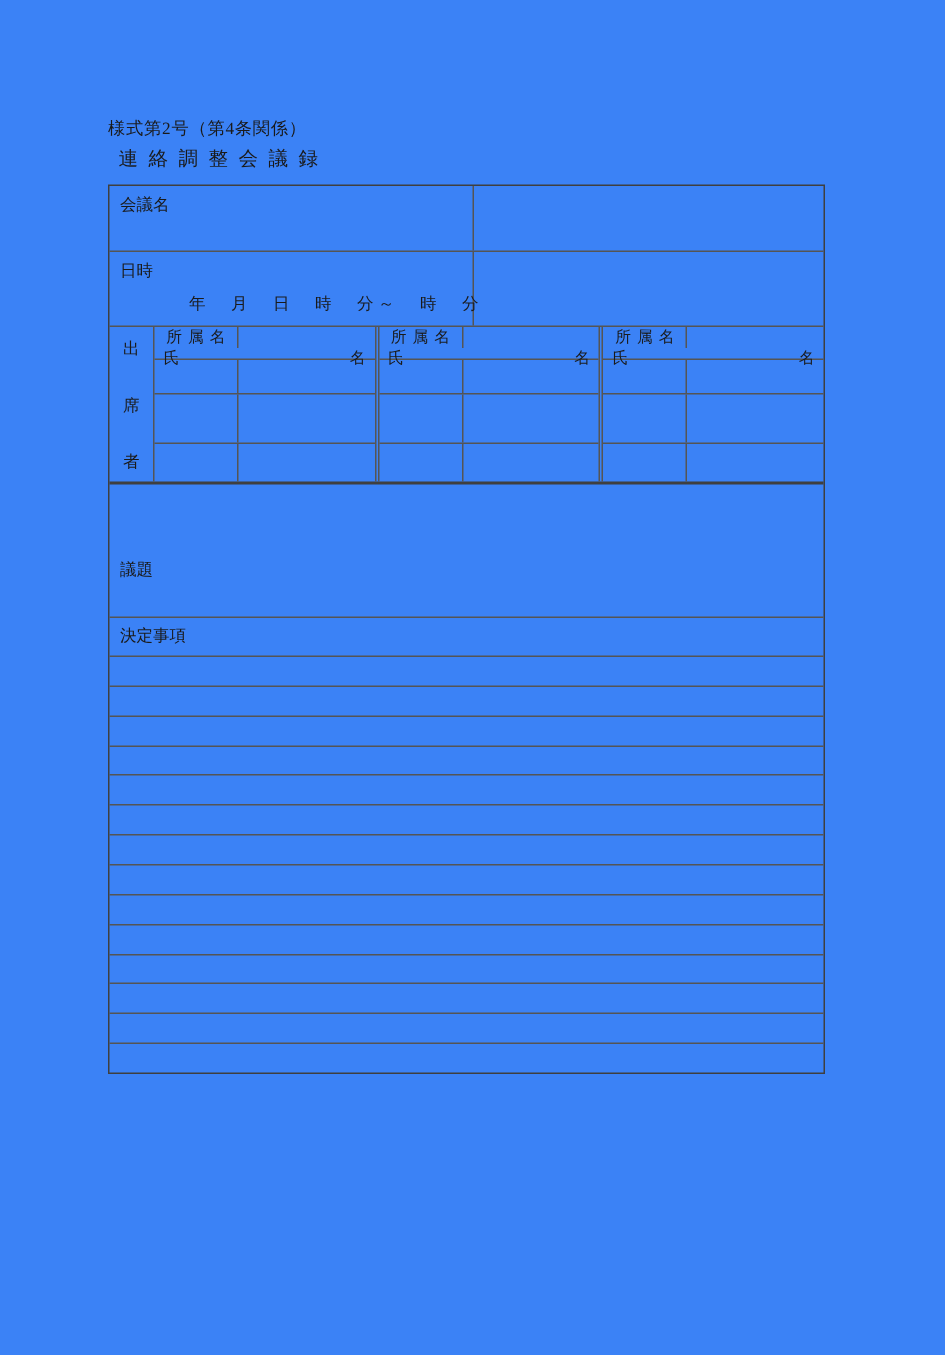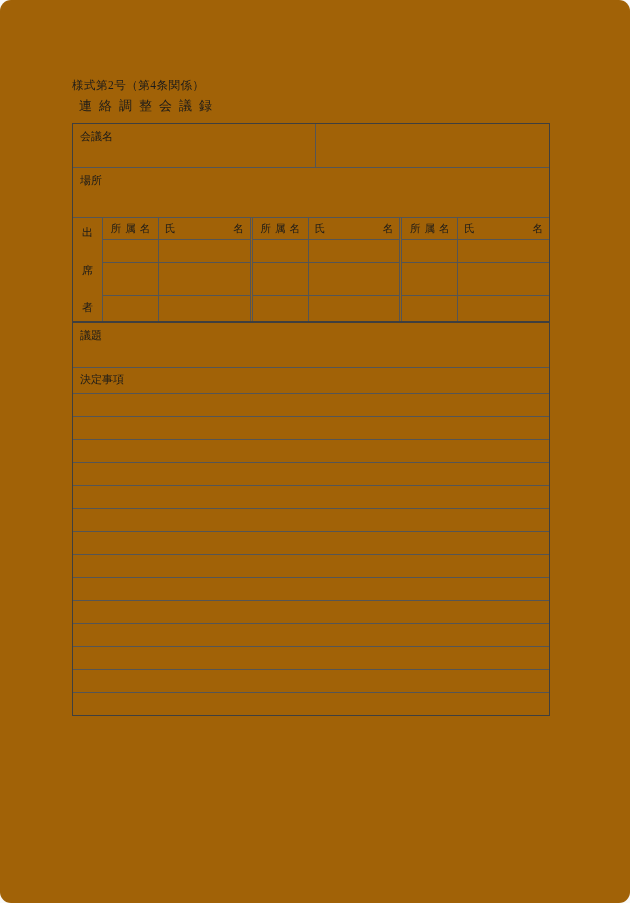--- a/index.html
+++ b/index.html
@@ -4,21 +4,21 @@
 <style>
   * { margin: 0; padding: 0; box-sizing: border-box; }
   html, body { width: 630px; height: 903px; }
   body {
     background: #fafaf9;
     font-family: "Liberation Serif", "DejaVu Serif", serif;
     color: #1a1a1a;
     position: relative;
     overflow: hidden;
   }
-  .page { position: absolute; inset: 0; background: #a16207; border-radius: 11px; }
+  .page { position: absolute; inset: 0; background: #3b82f6; }
 
   .form-note {
     position: absolute; left: 72px; top: 78px;
     font-size: 11.5px; letter-spacing: 0.5px;
   }
   .doc-title {
     position: absolute; left: 72px; top: 97px; width: 462px;
     text-align: left; font-size: 13px;
     letter-spacing: 7px; text-indent: 7px;
   }
@@ -48,36 +48,36 @@
   .att-presence {
     width: 30px; border-right: 1px solid #555;
     display: flex; flex-direction: column; align-items: center;
     justify-content: space-between; padding: 7px 0 6px;
     font-size: 11px;
   }
   .att-group { flex: 1; display: flex; flex-direction: column; }
   .att-group.sep { border-left: 3px double #555; }
   .att-row { display: flex; border-bottom: 1px solid #555; }
   .att-row:last-child { border-bottom: none; }
-  .att-rh { height: 22px; }
+  .att-rh { height: 22px; flex-direction: column; }
   .att-r1 { height: 23px; }
   .att-r2 { height: 33px; }
   .att-r3 { flex: 1; }
   .att-aff { width: 56px; border-right: 1px solid #555; }
   .att-name { flex: 1; }
   .att-aff-h {
     display: flex; align-items: center; justify-content: center;
     letter-spacing: 4px; text-indent: 4px; font-size: 10.5px; white-space: nowrap;
   }
   .att-name-h {
     display: flex; align-items: center; justify-content: space-between;
     padding: 0 6px; font-size: 10.5px;
   }
 
-  .row-agenda { height: 45px; border-bottom: 1px solid #555; padding: 5px 7px; }
+  .row-agenda { height: 45px; border-bottom: 1px solid #555; padding: 5px 7px; margin-top: 44px; }
   .row-decisions { height: 26px; border-bottom: 1px solid #555; padding: 4px 7px; }
 
   .blank-rows { flex: 1; display: flex; flex-direction: column; }
   .blank-row { flex: 1; border-bottom: 1px solid #555; }
   .blank-row:last-child { border-bottom: none; }
 </style>
 </head>
 <body>
 
 <div class="page">
@@ -88,22 +88,23 @@
 
   <div class="form-table">
 
     <div class="trow row-top">
       <div class="cell-l">
         <span>会議名</span>
       </div>
     </div>
 
     <div class="trow row-when">
-      <div class="cell-r">
-        <span>場所</span>
+      <div class="cell-l">
+        <span>日時</span>
+        <span class="date-format">年　月　日　時　分～　時　分</span>
       </div>
     </div>
 
     <div class="att-section">
       <div class="att-presence">
         <span>出</span>
         <span>席</span>
         <span>者</span>
       </div>
 

